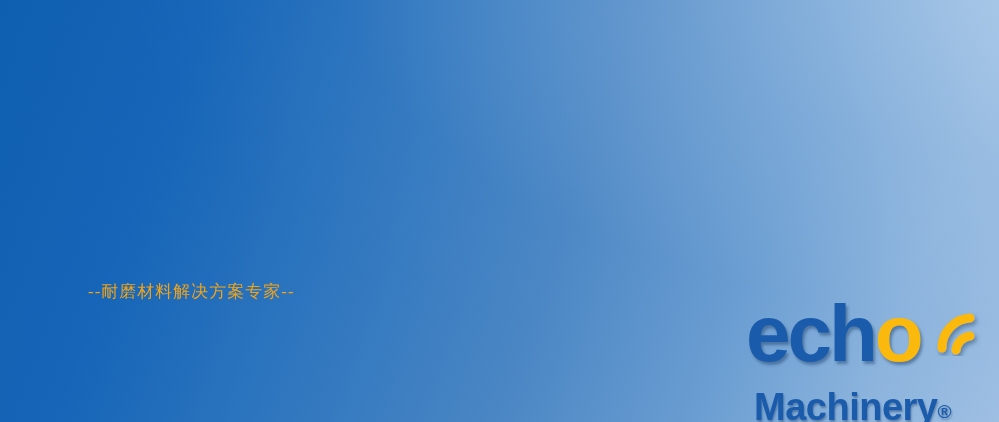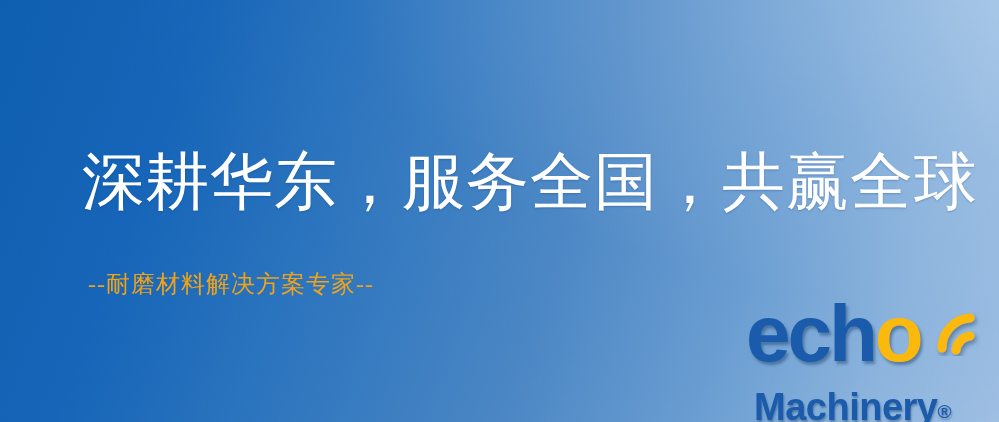--- a/index.html
+++ b/index.html
@@ -49,23 +49,23 @@
     line-height: 1.08;
     letter-spacing: 1px;
     color: #ffffff;
     white-space: nowrap;
     text-shadow: 0 1px 2px rgba(10,50,100,0.28);
   }
 
   #subtitle {
     position: absolute;
     left: 88px;
-    top: 268px;
+    top: 280px;
     font-family: "Liberation Serif", "DejaVu Serif", serif;
-    font-size: 24px;
+    font-size: 17px;
     letter-spacing: 1px;
     color: #f0a318;
     white-space: nowrap;
   }
 
   
   #logo {
     position: absolute;
     left: 744px;
     top: 294px;
@@ -118,21 +118,20 @@
     letter-spacing: 0;
   }
 </style>
 </head>
 <body>
 
 <div id="banner">
 
   <div id="sheen"></div>
 
-  <div id="headline">深耕华东，服务全国，共赢全球</div>
 
   <div id="subtitle">--耐磨材料解决方案专家--</div>
 
   <div id="logo">
 
     <div id="logo-wordmark">
       <div class="logo-echo-text"><span>ech</span><span class="logo-o-text">o</span></div>
 
       <svg id="logo-waves" viewBox="0 0 70 66">
         <defs>

